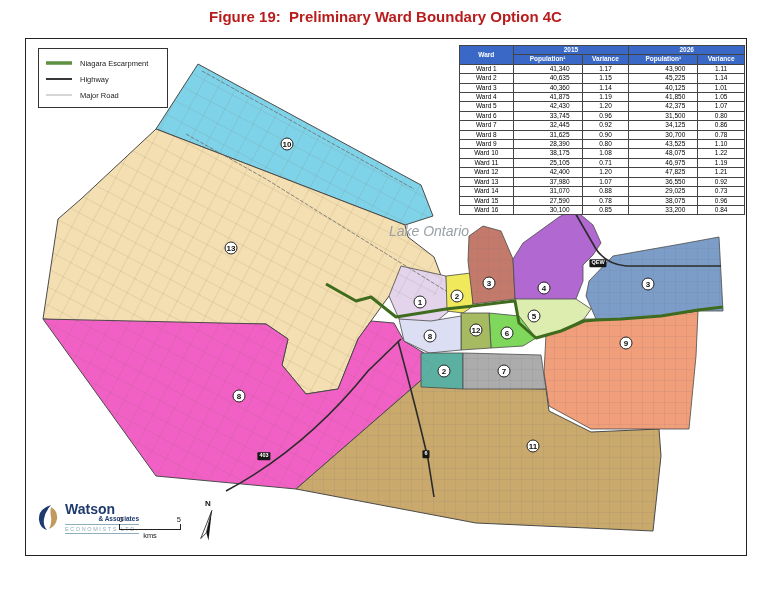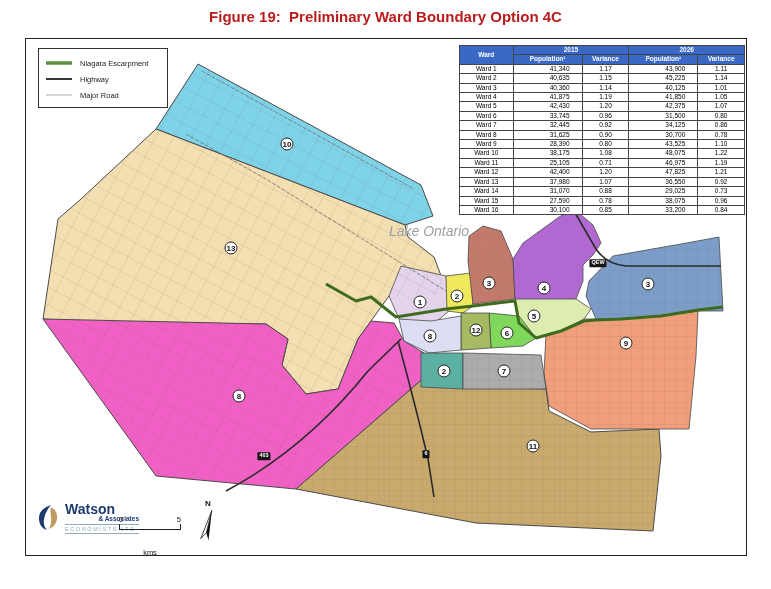--- a/index.html
+++ b/index.html
@@ -47,21 +47,21 @@
   .logo-name{font-size:14px;font-weight:bold;color:#1E3A6E;line-height:12px;}
   .logo-sub{font-size:6.5px;font-weight:bold;color:#1E3A6E;text-align:right;line-height:7px;}
   .logo-econ{font-size:5.5px;letter-spacing:1.6px;color:#8FADBC;
     border-top:1px solid #8FADBC;border-bottom:1px solid #8FADBC;
     padding:1px 0;margin-top:2px;white-space:nowrap;}
 
   .scalebar{position:absolute;left:93px;top:476px;z-index:30;width:62px;}
   .scalebar-nums{display:flex;justify-content:space-between;font-size:7.5px;color:#222;}
   .scalebar-bar{height:5px;border-left:1px solid #222;border-right:1px solid #222;
     border-bottom:1.2px solid #222;}
-  .scalebar-unit{text-align:center;font-size:7.5px;color:#222;margin-top:18px;}
+  .scalebar-unit{text-align:center;font-size:7.5px;color:#222;margin-top:1px;}
 
   .north{position:absolute;left:170px;top:460px;z-index:30;width:24px;text-align:center;}
   .north-label{font-size:8px;font-weight:bold;color:#111;}
 </style>
 </head>
 <body>
 
 <div class="figure-title">Figure 19:  Preliminary Ward Boundary Option 4C</div>
 
 <div class="map-frame">

